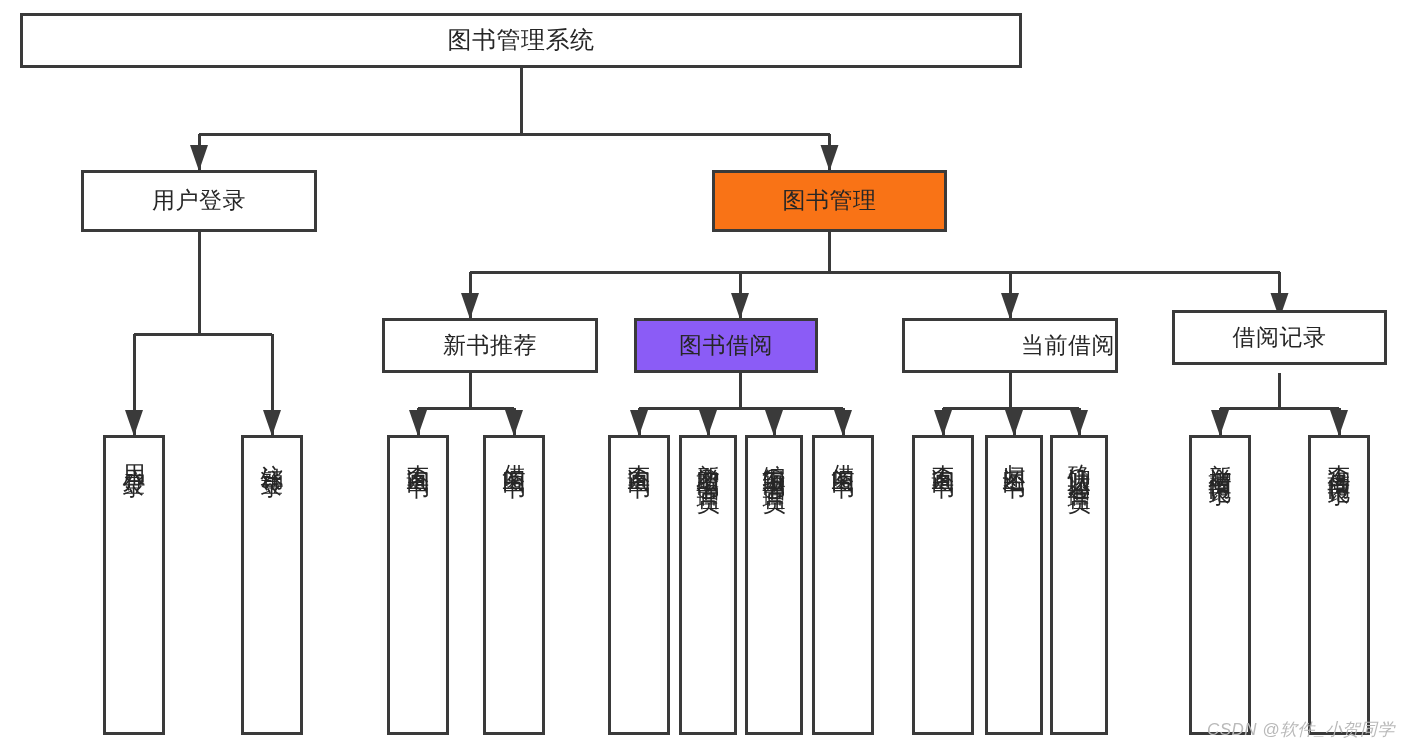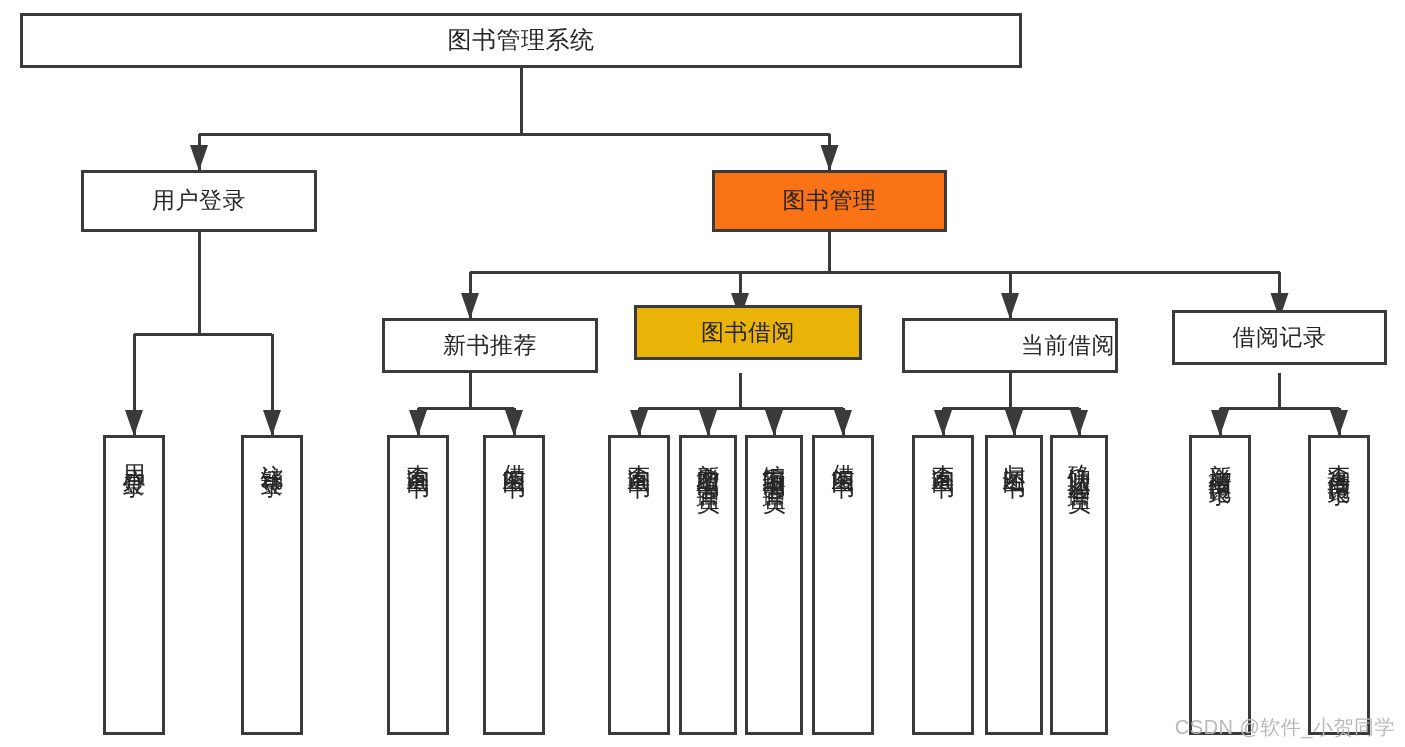--- a/index.html
+++ b/index.html
@@ -55,25 +55,26 @@
     text-orientation: upright;
     font-size: 23px;
     letter-spacing: 4px;
     line-height: 1.0;
   }
   .node.root .node-label { font-size: 24px; }
   .watermark {
     position: absolute;
     right: 10px;
     bottom: 6px;
-    font-size: 20px;
+    font-size: 17px;
     color: #b9b9b9;
     letter-spacing: 0.5px;
     z-index: 3;
     white-space: nowrap;
+    font-style: italic;
   }
 </style>
 </head>
 <body>
 
 <div id="canvas">
   <svg id="edges" viewBox="0 0 1405 747">
       <line x1="521" y1="68" x2="521" y2="134" stroke="#3a3a3a" stroke-width="3" shape-rendering="crispEdges"></line>
       <line x1="199" y1="134" x2="829.5" y2="134" stroke="#3a3a3a" stroke-width="3" shape-rendering="crispEdges"></line>
       <line x1="199" y1="134" x2="199" y2="170" stroke="#3a3a3a" stroke-width="3" shape-rendering="crispEdges"></line>
@@ -133,21 +134,21 @@
       </div>
       <div class="node horizontal" style="left: 81px; top: 170px; width: 236px; height: 62px; border-color: rgb(58, 58, 58); background: rgb(255, 255, 255); color: rgb(38, 38, 38);">
         <span class="node-label">用户登录</span>
       </div>
       <div class="node horizontal" style="left: 712px; top: 170px; width: 235px; height: 62px; border-color: rgb(58, 58, 58); background: #f97316; color: rgb(38, 38, 38);">
         <span class="node-label">图书管理</span>
       </div>
       <div class="node horizontal" style="left: 362px; top: 318px; width: 216px; height: 55px; border-color: rgb(58, 58, 58); background: rgb(255, 255, 255); color: rgb(38, 38, 38); margin-left: 20px;">
         <span class="node-label">新书推荐</span>
       </div>
-      <div class="node horizontal" style="left: 634px; top: 305px; width: 228px; height: 55px; border-color: rgb(58, 58, 58); background: #eab308; color: rgb(38, 38, 38);">
+      <div class="node horizontal" style="left: 634px; top: 318px; width: 184px; height: 55px; border-color: rgb(58, 58, 58); background: #8b5cf6; color: rgb(38, 38, 38);">
         <span class="node-label">图书借阅</span>
       </div>
       <div class="node horizontal" style="left: 902px; top: 318px; width: 216px; height: 55px; border-color: rgb(58, 58, 58); background: rgb(255, 255, 255); color: rgb(38, 38, 38); justify-content: flex-end;">
         <span class="node-label">当前借阅</span>
       </div>
       <div class="node horizontal" style="left: 1172px; top: 310px; width: 215px; height: 55px; border-color: rgb(58, 58, 58); background: rgb(255, 255, 255); color: rgb(38, 38, 38);">
         <span class="node-label">借阅记录</span>
       </div>
       <div class="node vertical" style="left: 103px; top: 435px; width: 62px; height: 300px; border-color: rgb(58, 58, 58); background: rgb(255, 255, 255); color: rgb(38, 38, 38);">
         <span class="node-label">用户登录</span>

